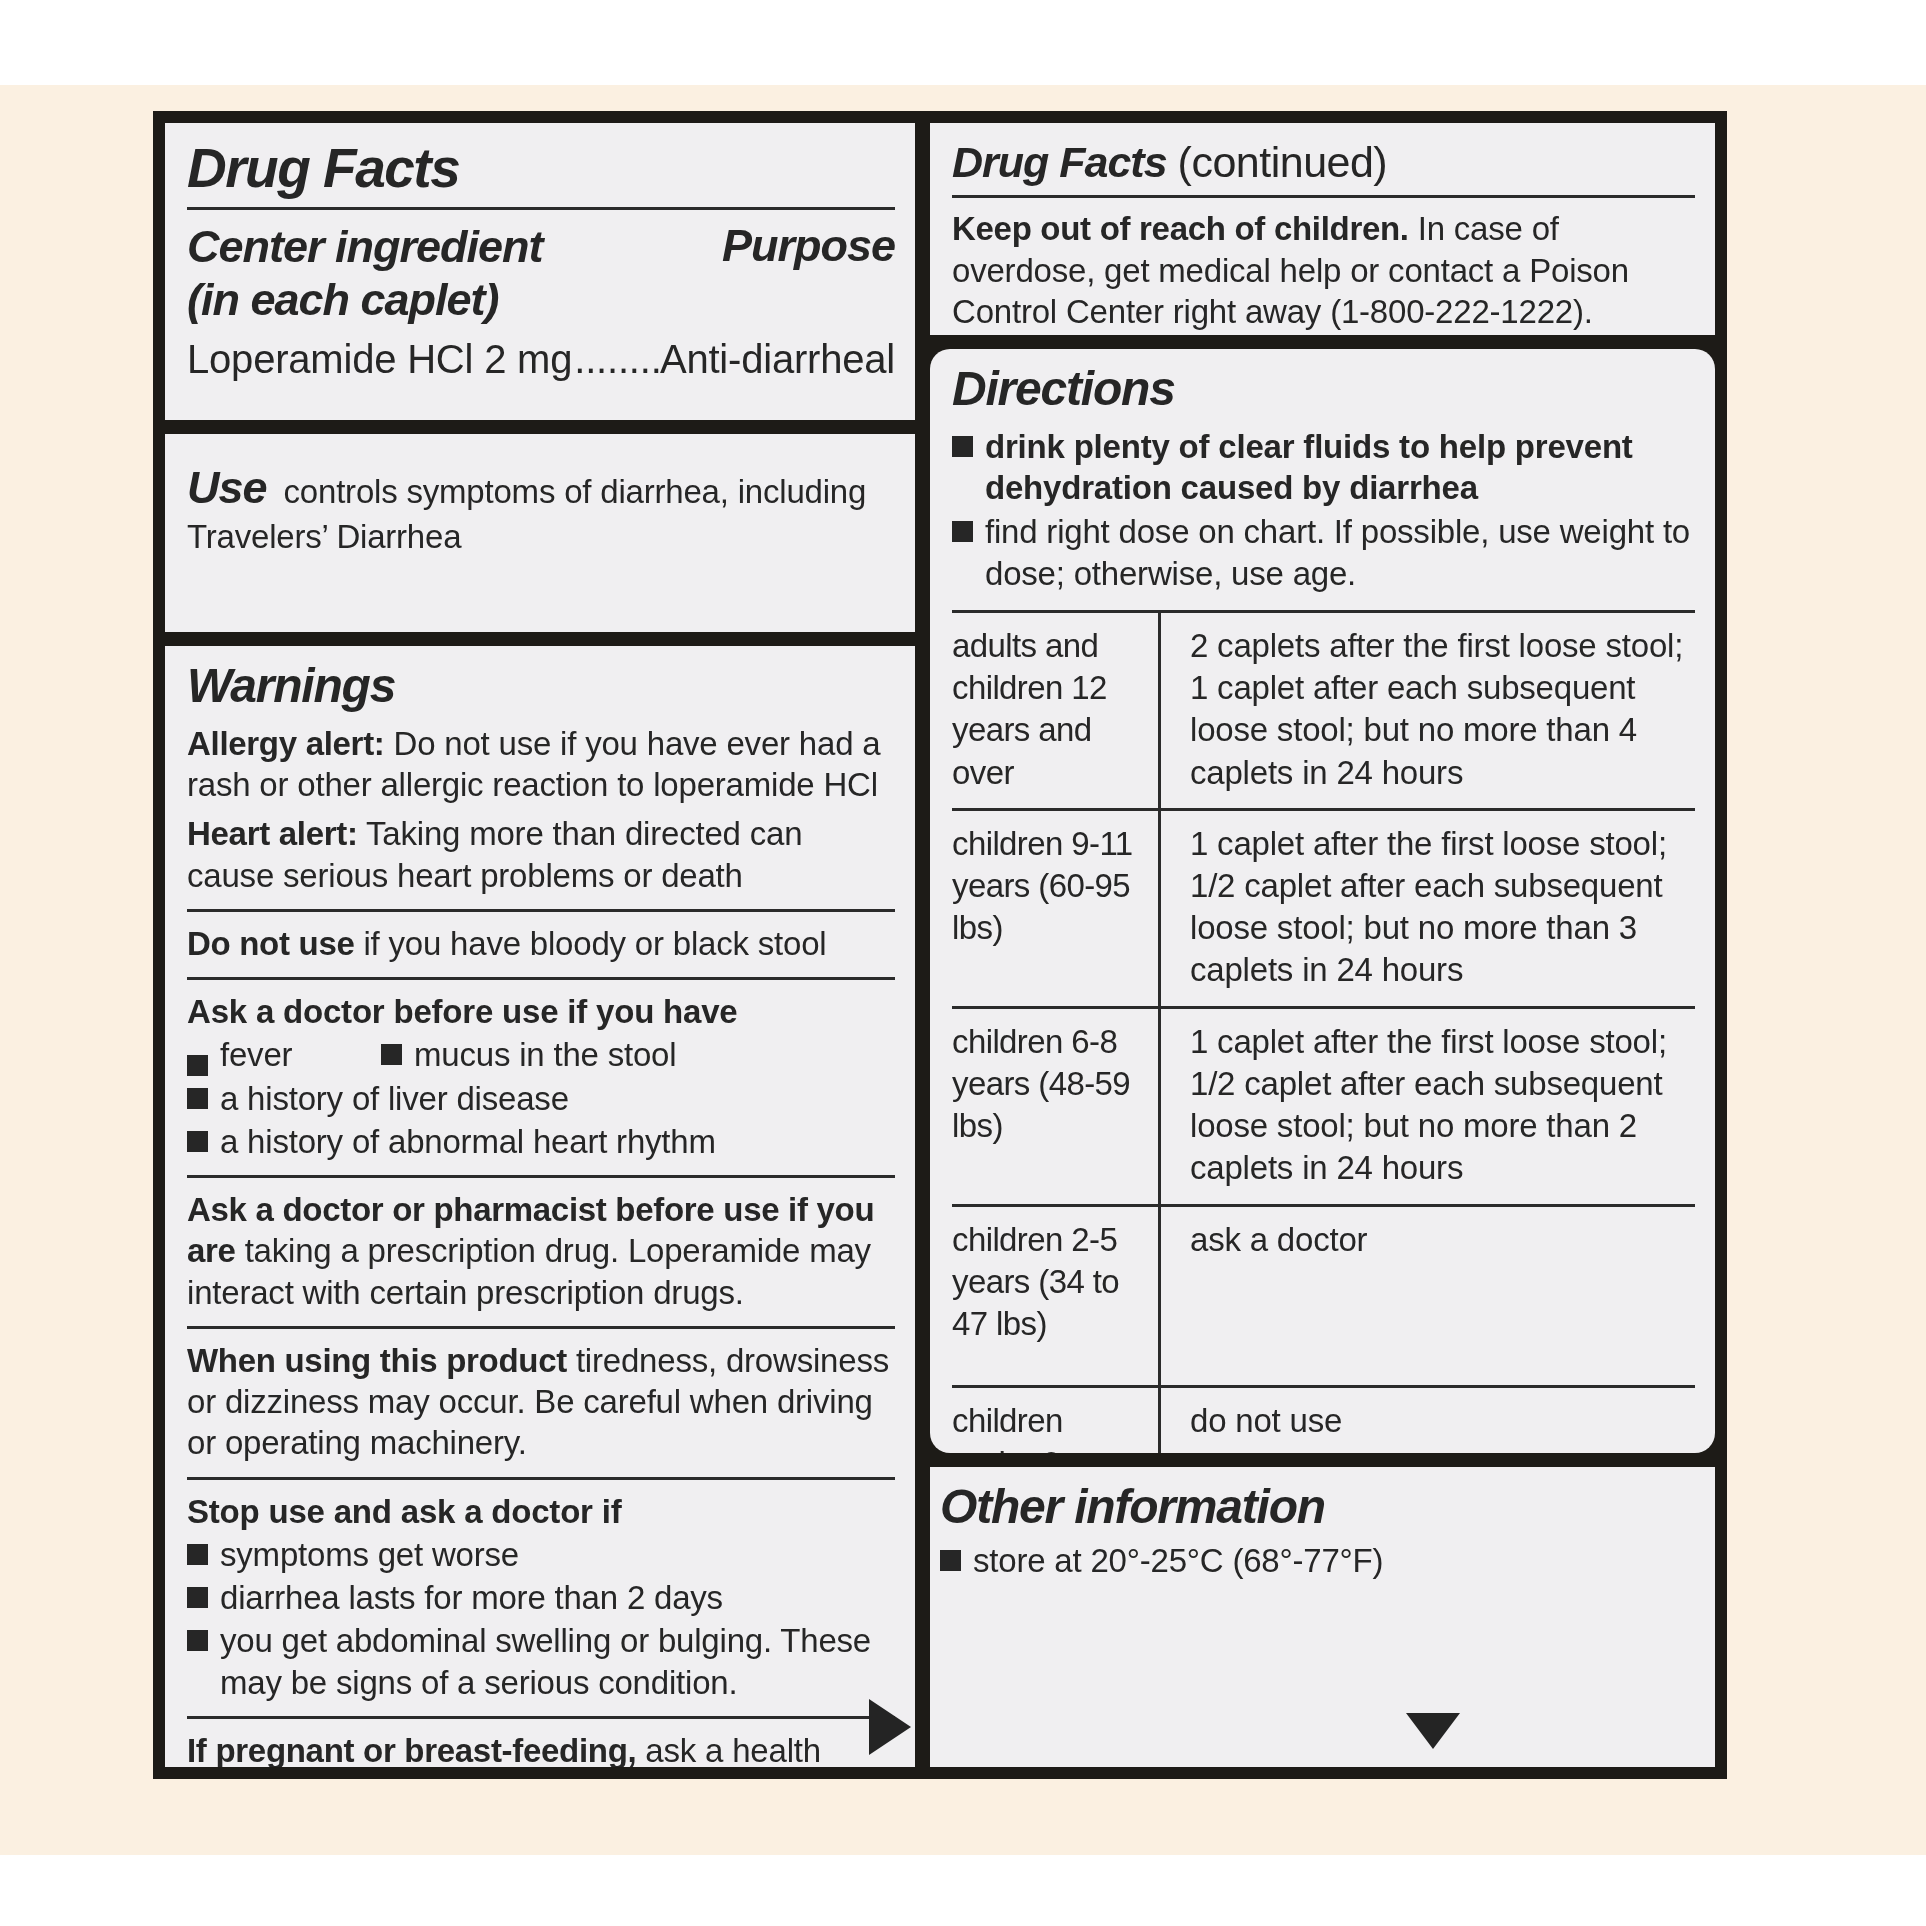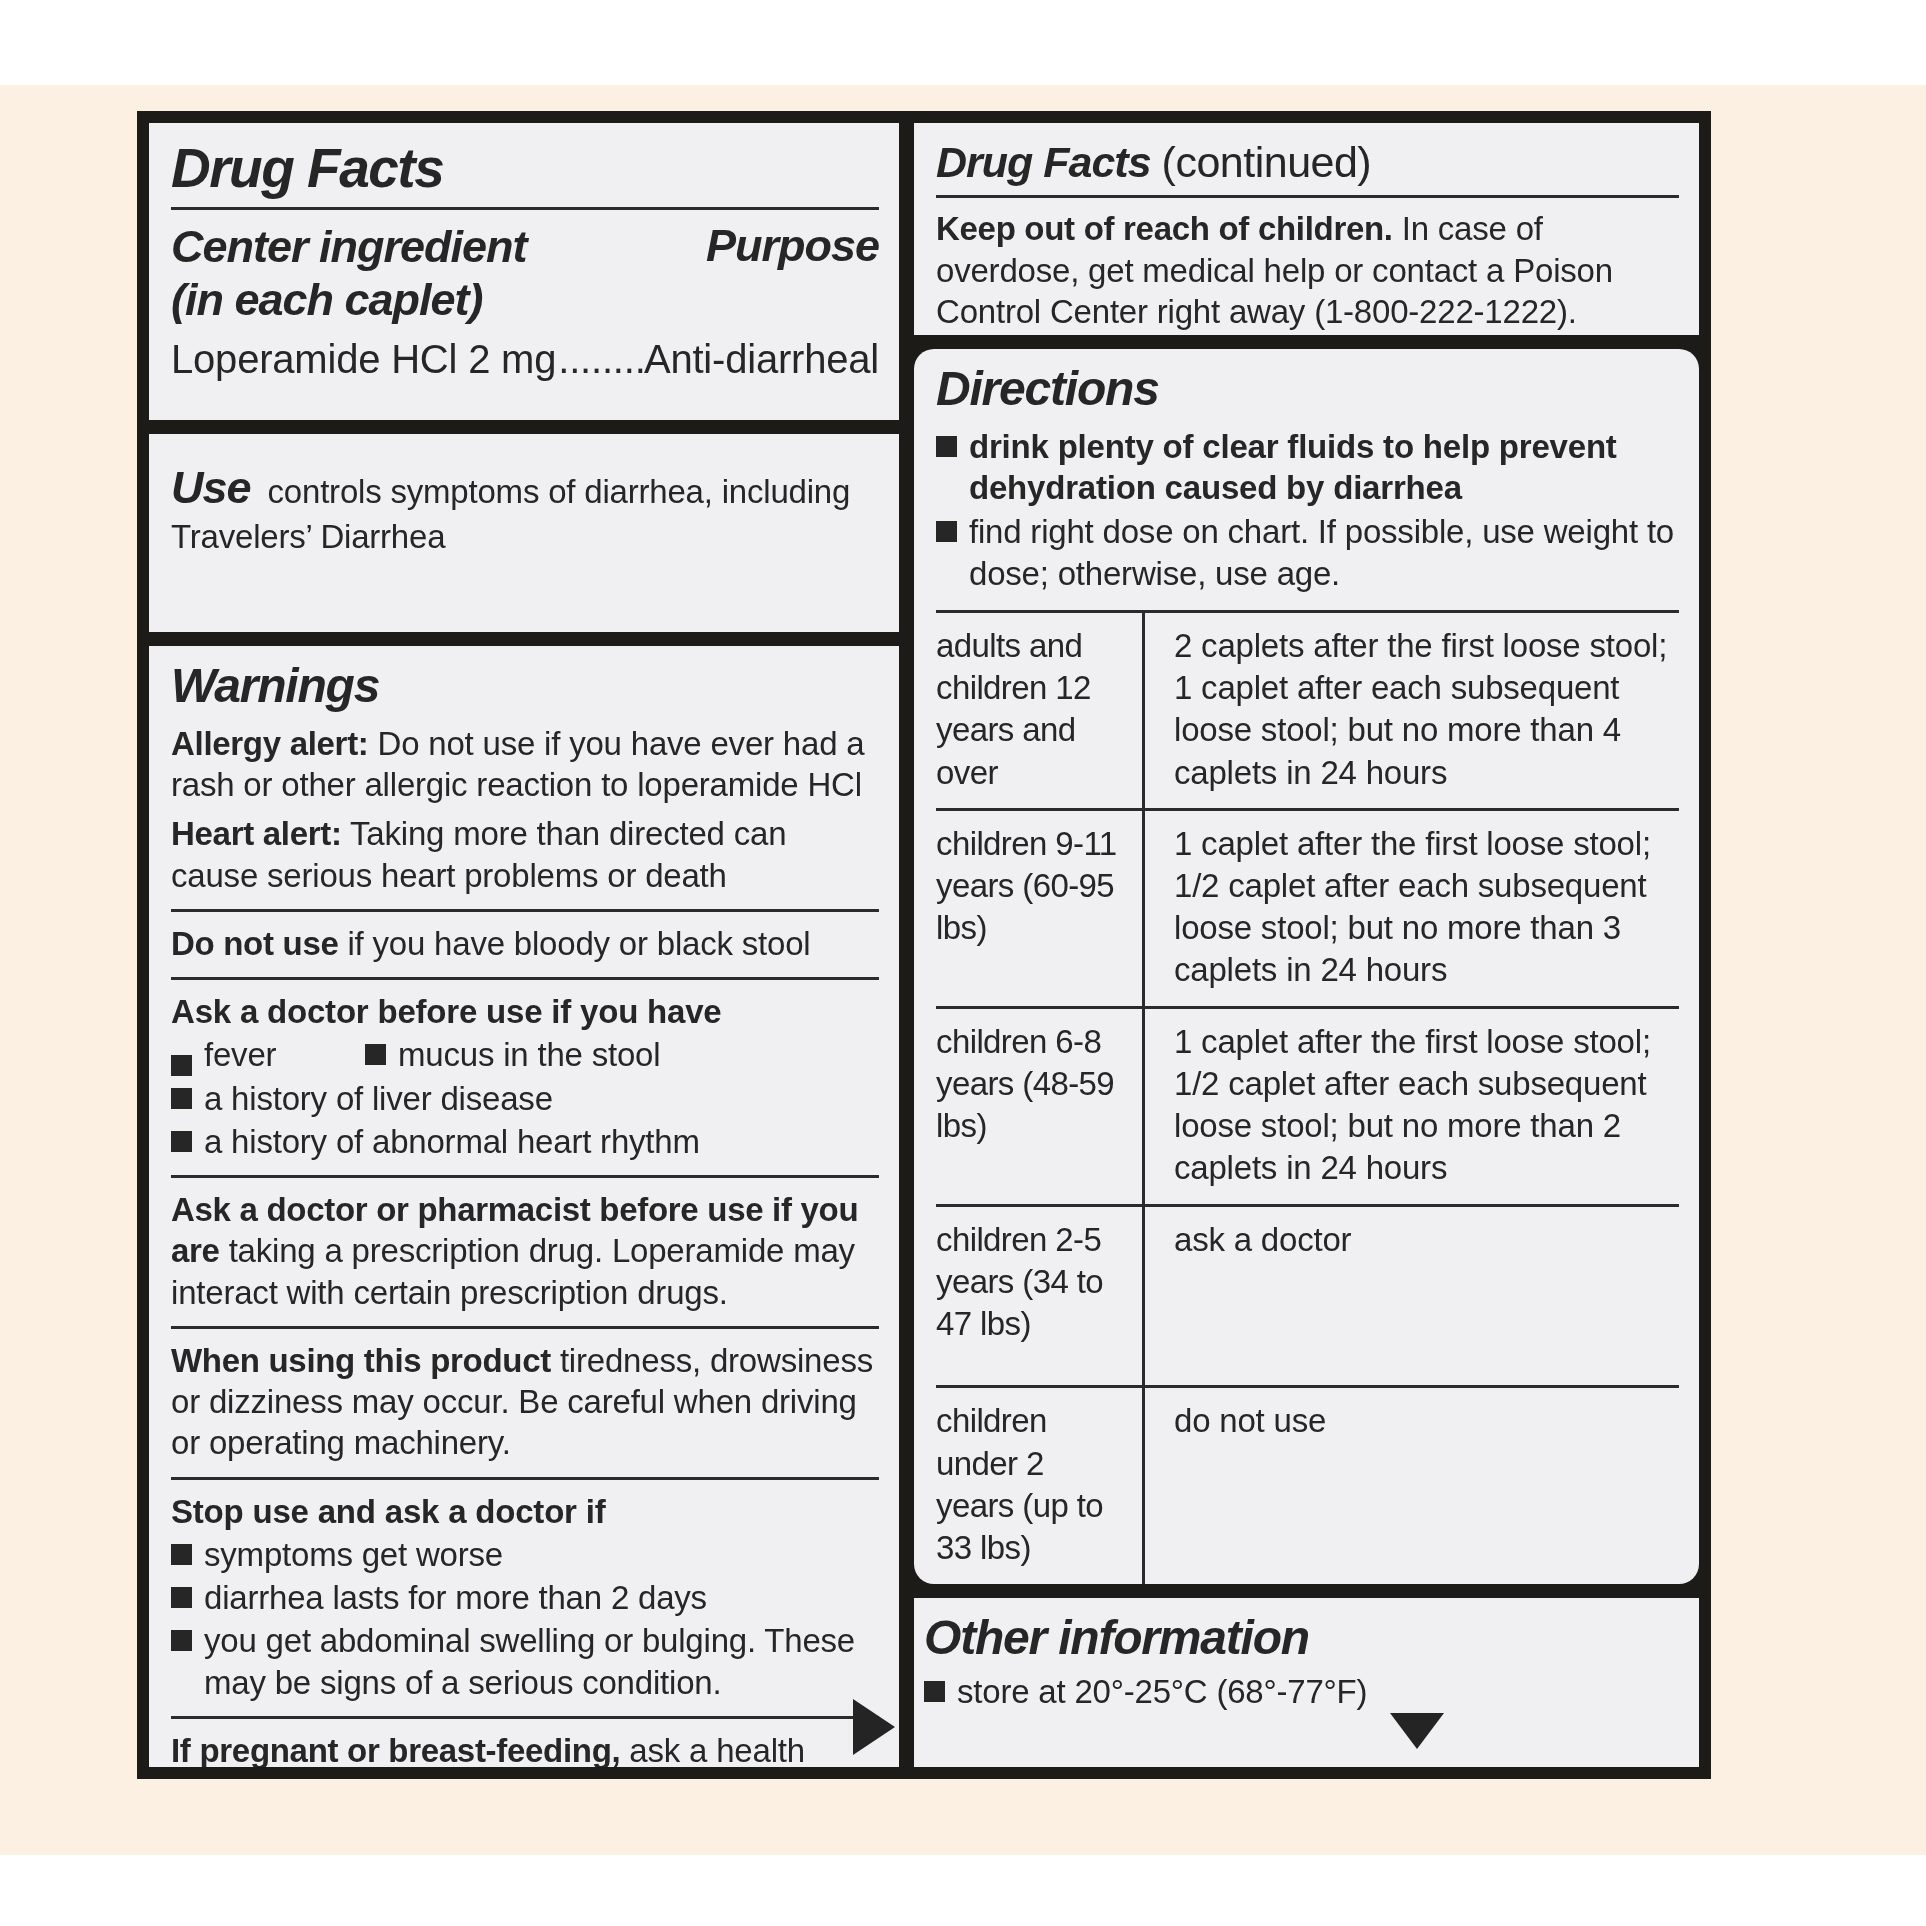--- a/index.html
+++ b/index.html
@@ -8,21 +8,21 @@
     background:#ffffff;
     font-family:"Liberation Sans","DejaVu Sans",sans-serif;
     color:#262626;
     -webkit-font-smoothing:antialiased;
   }
   .backdrop{
     position:absolute;left:0;top:85px;width:1927px;height:1770px;
     background:#fbf0e1;
   }
   .label-wrap{
-    position:absolute;left:137px;top:111px;width:1574px;height:1668px;
+    position:absolute;left:153px;top:111px;width:1574px;height:1668px;
     background:#1d1b17;
     box-sizing:border-box;padding:12px;
     display:flex;gap:15px;
   }
   .col{display:flex;flex-direction:column;gap:14px;min-width:0;}
   .col-left{width:750px;}
   .col-right{flex:1;}
   .box{
     background:#f0eff1;
     box-sizing:border-box;
@@ -261,21 +261,21 @@
           <div class="t-group">children 2-5 years (34 to 47 lbs)</div>
           <div class="t-dose">ask a doctor</div>
         </div>
         <div class="t-row" style="padding-bottom:36px;">
           <div class="t-group">children under 2 years (up to 33 lbs)</div>
           <div class="t-dose">do not use</div>
         </div>
       </div>
     </div>
 
-    <div class="box" style="height:169px;padding-left:10px;">
+    <div class="box" style="height:300px;padding-left:10px;">
       <div class="h-section" style="margin-bottom:6px;">Other information</div>
       <div class="body-t li">
         <span class="sq"></span>
         <span class="li-text">store at 20°-25°C (68°-77°F)</span>
       </div>
       <div class="arrow-down"></div>
     </div>
   </div>
 </div>
 

